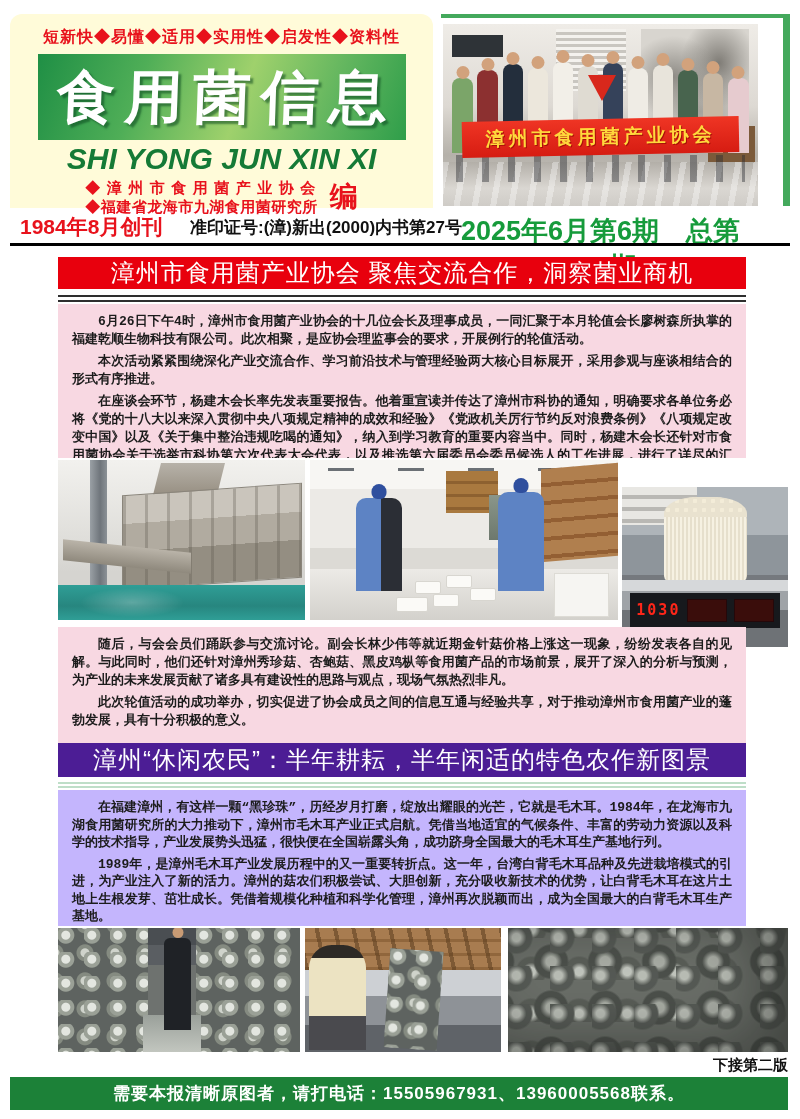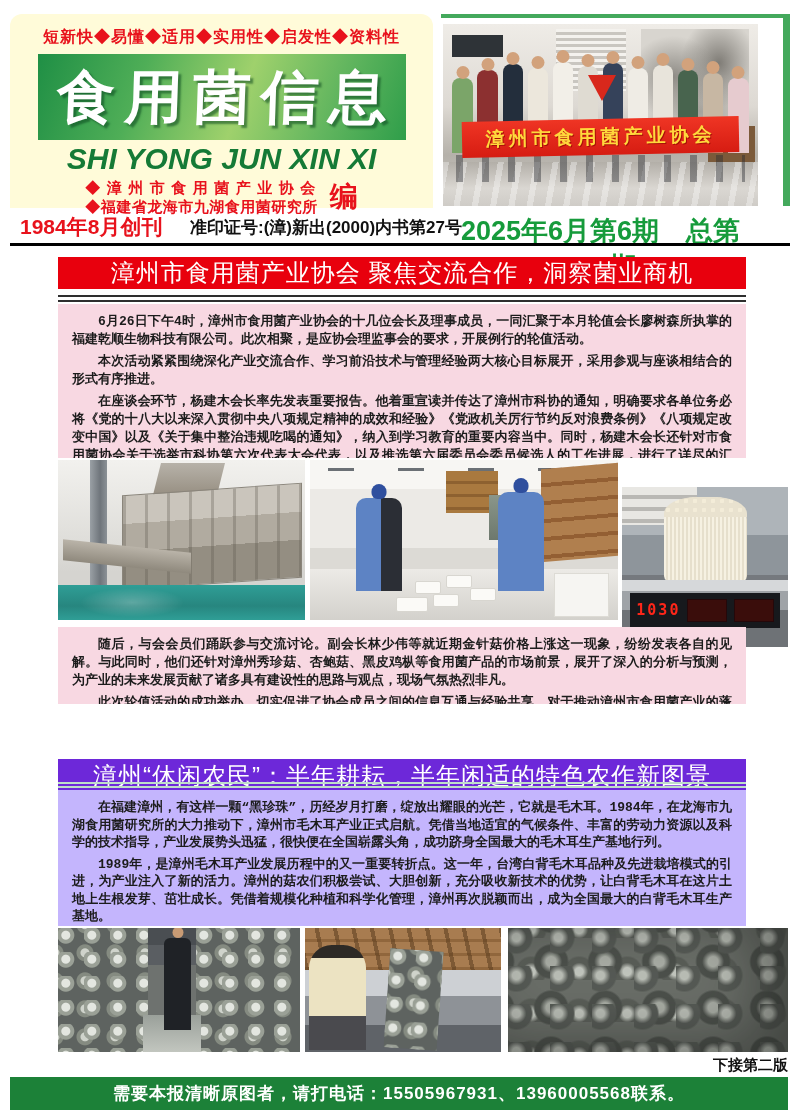--- a/index.html
+++ b/index.html
@@ -26,32 +26,32 @@
 
   .founded{left:20px;top:213px;color:#E8121C;font-weight:bold;font-size:21px;}
   .license{left:190px;top:216px;color:#111111;font-weight:bold;font-size:17px;}
   .issue{left:443px;top:213px;width:315px;text-align:center;color:#169B3B;font-weight:bold;font-size:27px;}
   .black-rule{left:10px;top:243px;width:780px;height:3px;background:#000000;}
 
   
   .banner{left:58px;width:688px;display:flex;align-items:center;justify-content:center;
           color:#ffffff;font-weight:normal;font-size:24px;letter-spacing:1px;}
   .banner-red{top:257px;height:32px;background:#E8000D;}
-  .banner-green{top:743px;height:34px;background:#6d28d9;margin-top:16px;}
+  .banner-green{top:743px;height:34px;background:#4c1d95;}
   .dbl-dark{left:58px;top:295px;width:688px;height:3px;border-top:2px solid #2e2e2e;border-bottom:2px solid #2e2e2e;}
   .dbl-pale{left:58px;top:782px;width:688px;height:2px;border-top:2px solid #BEDEC8;border-bottom:2px solid #BEDEC8;}
 
   
   .tblock{left:58px;width:688px;box-sizing:border-box;padding:5px 10px;overflow:hidden;
           color:#1c1c1c;font-weight:600;font-size:13px;line-height:18px;text-align:justify;}
   .tblock p{margin:4px;text-indent:2em;font-family:Liberation Mono, monospace;}
   .pink{background:#F8D8E2;}
   .yellow{background:#c4b5fd;}
   .block-a{top:304px;height:154px;}
-  .block-b{top:627px;height:77px;}
+  .block-b{top:627px;height:130px;}
   .block-c{top:790px;height:136px;line-height:17.5px;}
 
   
   .photo{position:absolute;overflow:hidden;}
   .photo *{position:absolute;}
 
   
   .top-photo{left:443px;top:24px;width:315px;height:182px;
     background:linear-gradient(180deg,#efece7 0%,#ddd9d3 45%,#c4c0b9 62%,#b5b1aa 72%,#cfccc6 100%);}
   .tp-tv{left:3%;top:6%;width:16%;height:12%;background:#2e3337;}

